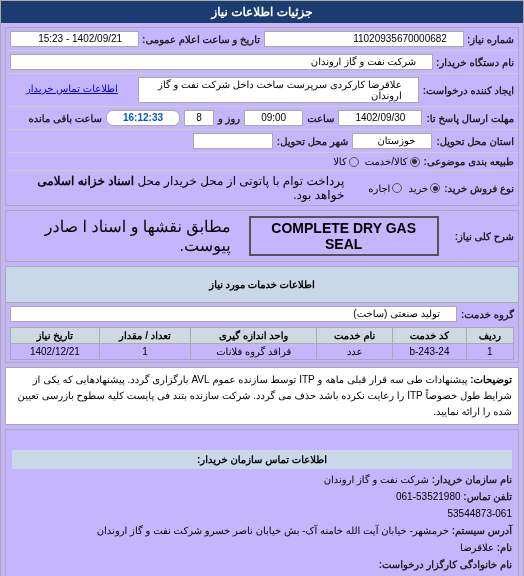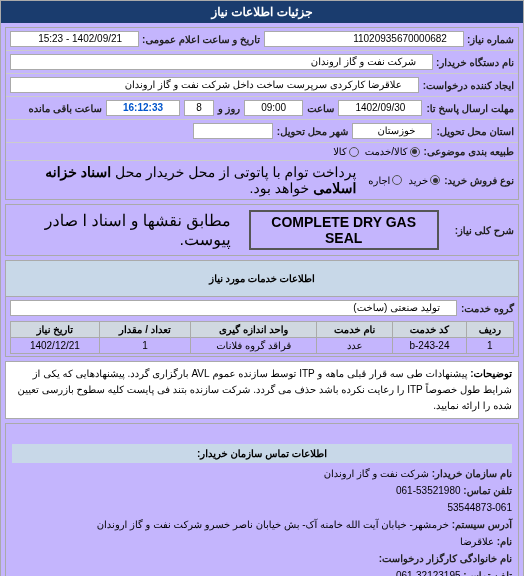--- a/index.html
+++ b/index.html
@@ -188,31 +188,32 @@
       <div class="col-half" style="flex:2">
         <span class="form-label">نام دستگاه خریدار:</span>
         <span class="form-value fill">شرکت نفت و گاز اروندان</span>
       </div>
     </div>
 
     <div class="row-2col divider">
       <div style="flex:1; display:flex; align-items:center; gap:4px;">
         <span class="form-label">ایجاد کننده درخواست:</span>
         <span class="form-value fill">علاقرضا کارکردی سرپرست ساخت داخل شرکت نفت و گاز اروندان</span>
+        <span class="form-value blue-link">اطلاعات تماس خریدار</span>
       </div>
     </div>
 
     <div class="row-2col divider">
       <span class="form-label">مهلت ارسال پاسخ تا:</span>
       <span class="form-value">1402/09/30</span>
       <span class="form-label">ساعت</span>
       <span class="form-value">09:00</span>
       <span class="form-label">روز و</span>
       <span class="form-value small-box">8</span>
-      <span class="form-value" style="color:#0055cc; font-weight:bold;">16:12:33</span>
+      <span class="form-value" style="color:#0055cc; font-weight:bold;border-radius:7px;">16:12:33</span>
       <span class="form-label">ساعت باقی مانده</span>
     </div>
 
     <div class="row-2col divider">
       <span class="form-label">استان محل تحویل:</span>
       <span class="form-value" style="min-width:80px;">خوزستان</span>
       <span class="form-label">شهر محل تحویل:</span>
       <span class="form-value" style="min-width:80px;"></span>
     </div>
 
@@ -235,21 +236,21 @@
       <div class="radio-group">
         <div class="radio-item">
           <div class="radio-dot selected"></div>
           <span>خرید</span>
         </div>
         <div class="radio-item">
           <div class="radio-dot"></div>
           <span>اجاره</span>
         </div>
       </div>
-      <span style="font-size:14px; margin-right:8px;">
+      <span style="font-size:12px; margin-right:20px;">
         <span>پرداخت توام با پاتوتی از محل خریدار محل</span>
         <span style="font-weight:bold;">اسناد خزانه اسلامی</span>
         <span>خواهد بود.</span>
       </span>
     </div>
   </div>
 
   <div class="section">
     <div class="row-2col">
       <span class="form-label">شرح کلی نیاز:</span>

